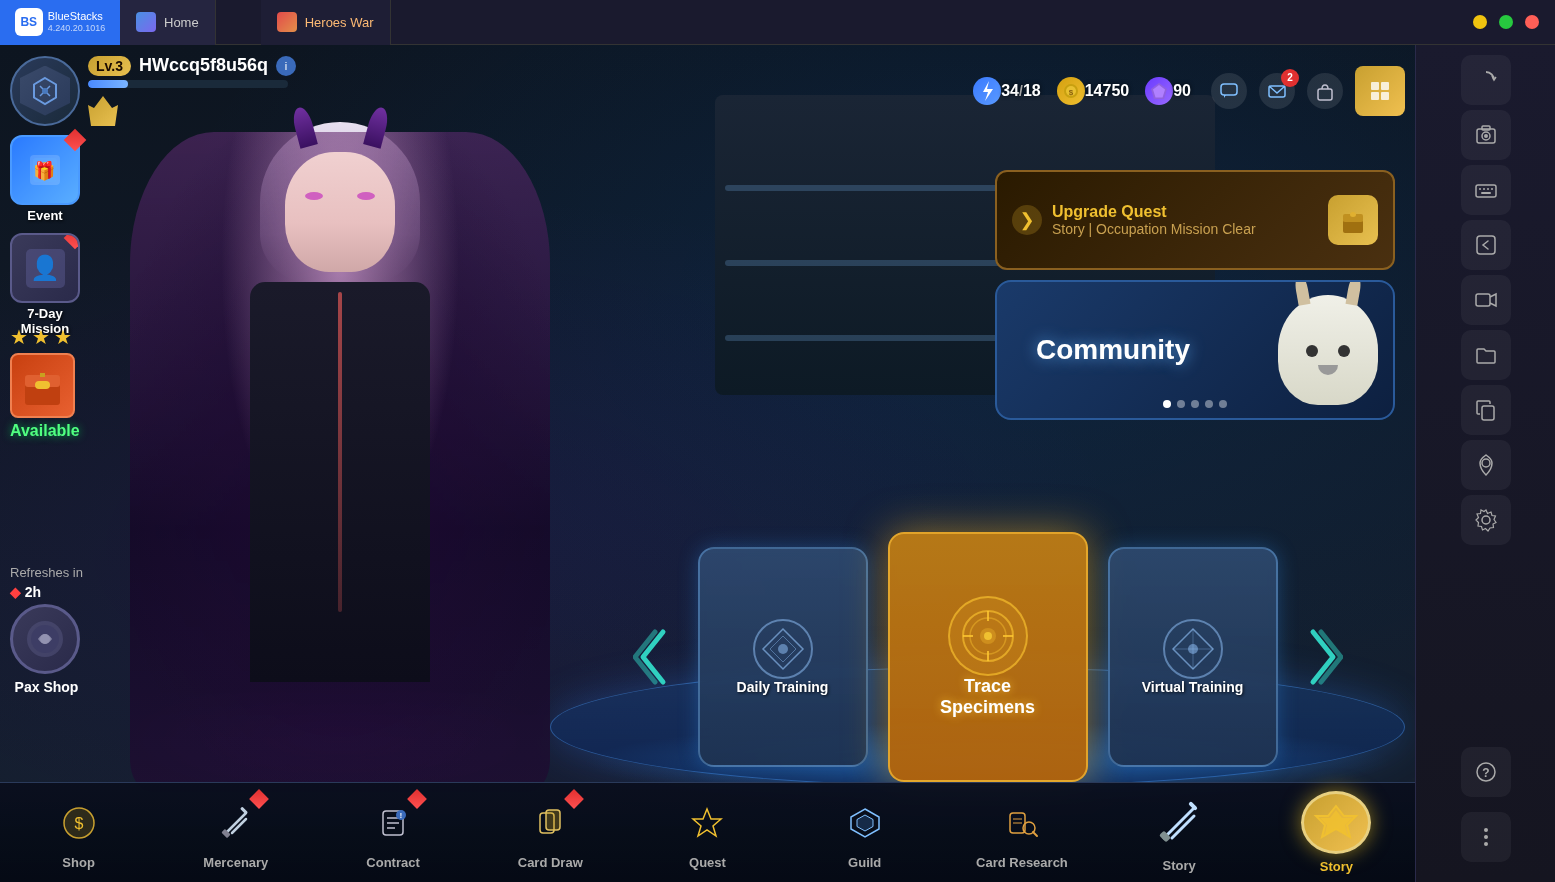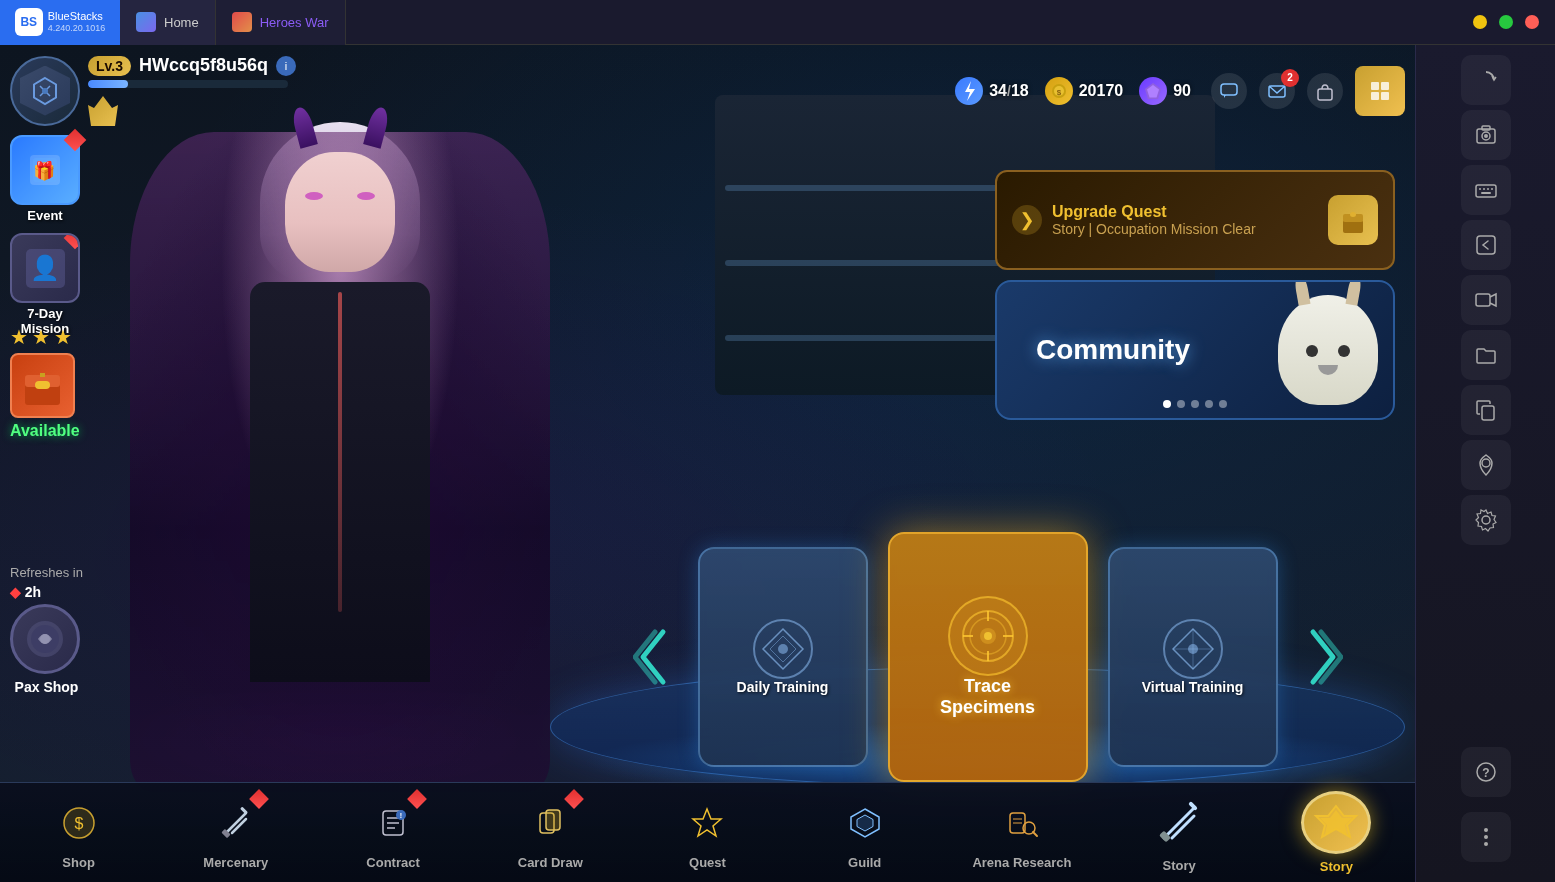--- a/index.html
+++ b/index.html
@@ -39,34 +39,35 @@
       border-radius: 6px;
       display: flex; align-items: center; justify-content: center;
       font-weight: bold; font-size: 12px; color: #2a6df0;
     }
     .bs-logo-text { font-size: 11px; color: white; line-height: 1.2; }
     .tab-bar {
       display: flex;
       align-items: center;
       height: 45px;
       flex: 1;
+      gap: 45px;
     }
     .tab-item {
       display: flex;
       align-items: center;
       gap: 8px;
       padding: 0 16px;
       height: 100%;
       background: #252540;
       border-right: 1px solid #333;
       cursor: pointer;
       font-size: 13px;
       color: #ccc;
     }
-    .tab-item.active { background: #1e1e35; color: #8b5cf6; }
+    .tab-item.active { background: #1e1e35; color: #fdba74; }
     .tab-icon {
       width: 20px; height: 20px;
       border-radius: 4px;
     }
     .tab-icon.home { background: linear-gradient(135deg, #4a90e2, #7b68ee); }
     .tab-icon.game { background: linear-gradient(135deg, #e24a4a, #e2904a); }
     .title-bar-controls {
       display: flex;
       align-items: center;
       gap: 12px;
@@ -196,21 +197,20 @@
     .resources {
       display: flex;
       align-items: center;
       gap: 16px;
       margin-left: auto;
       margin-right: 20px;
     }
     .resource-item {
       display: flex;
       align-items: center;
-      gap: 6px;
     }
     .resource-icon {
       width: 28px; height: 28px;
       border-radius: 50%;
       display: flex; align-items: center; justify-content: center;
       font-size: 14px;
     }
     .lightning-icon { background: linear-gradient(135deg, #3a7aff, #5a9aff); }
     .gold-icon { background: linear-gradient(135deg, #d4a010, #f0c030); }
     .gem-icon { background: linear-gradient(135deg, #6a3aff, #9a6aff); }
@@ -789,21 +789,21 @@
       </div>
 
       <div class="resource-item">
         <div class="resource-icon gold-icon">
           <svg width="18" height="18" viewBox="0 0 18 18">
               <circle cx="9" cy="9" r="7" fill="#c8a010"></circle>
               <circle cx="9" cy="9" r="5" fill="#e8c030"></circle>
               <text x="9" y="13" text-anchor="middle" font-size="8" fill="#8a6010" font-weight="bold">$</text>
             </svg>
         </div>
-        <span class="resource-value">20170</span>
+        <span class="resource-value">14750</span>
       </div>
 
       <div class="resource-item">
         <div class="resource-icon gem-icon">
           <svg width="18" height="18" viewBox="0 0 18 18">
               <polygon points="9,1 17,7 14,17 4,17 1,7" fill="#9060e0"></polygon>
               <polygon points="9,3 15,7.5 12.5,15.5 5.5,15.5 3,7.5" fill="#b080ff"></polygon>
             </svg>
         </div>
         <span class="resource-value">90</span>
@@ -1099,21 +1099,21 @@
     <div class="nav-item">
       <div class="nav-icon-container">
         <svg width="36" height="36" viewBox="0 0 36 36">
           <rect x="6" y="8" width="15" height="20" rx="3" fill="none" stroke="#e0a040" stroke-width="1.5"></rect>
           <line x1="9" y1="14" x2="18" y2="14" stroke="#e0a040" stroke-width="1"></line>
           <line x1="9" y1="18" x2="18" y2="18" stroke="#e0a040" stroke-width="1"></line>
           <circle cx="25" cy="23" r="6" fill="none" stroke="#e0a040" stroke-width="1.5"></circle>
           <line x1="29" y1="27" x2="33" y2="31" stroke="#e0a040" stroke-width="2" stroke-linecap="round"></line>
         </svg>
       </div>
-      <span class="nav-label">Arena Research</span>
+      <span class="nav-label">Card Research</span>
     </div>
 
     <div class="nav-item arena">
       <div class="nav-icon-container">
         <svg width="50" height="50" viewBox="0 0 50 50">
           <line x1="10" y1="40" x2="40" y2="10" stroke="#c0e0ff" stroke-width="3" stroke-linecap="round"></line>
           <line x1="18" y1="40" x2="40" y2="18" stroke="#c0e0ff" stroke-width="3" stroke-linecap="round"></line>
           <rect x="34" y="6" width="10" height="4" rx="2" fill="#c0e0ff" transform="rotate(45 39 8)"></rect>
           <rect x="6" y="35" width="10" height="7" rx="2" fill="#809090" transform="rotate(45 11 38.5)"></rect>
         </svg>

